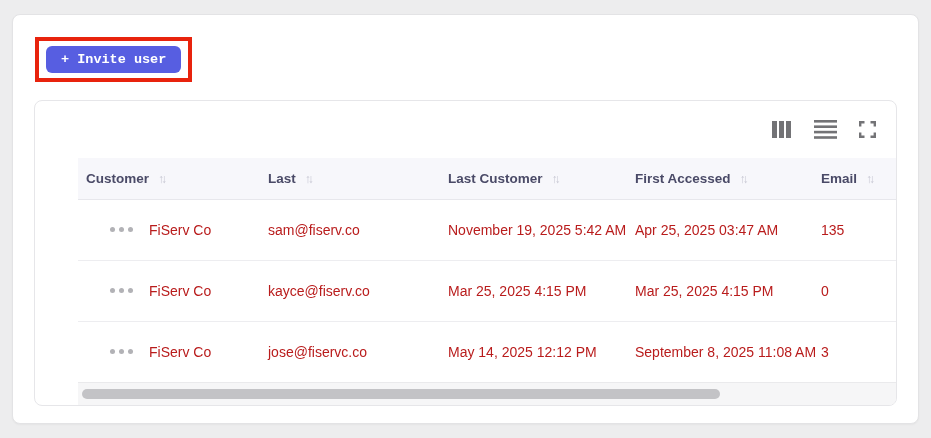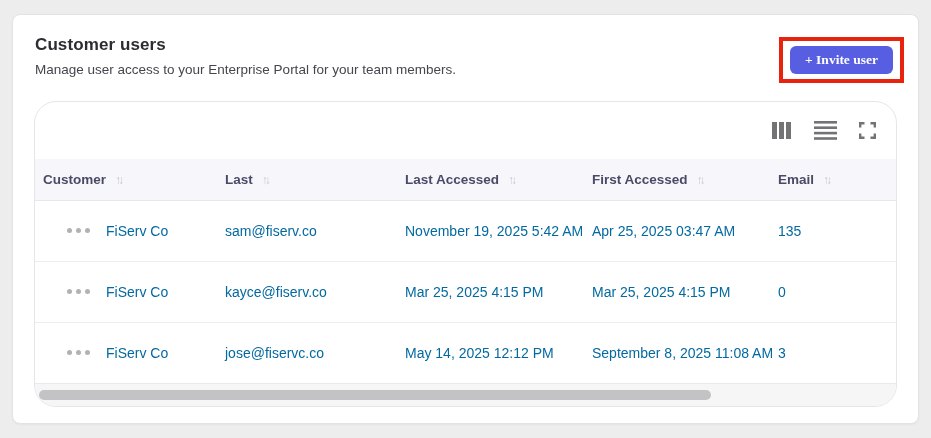--- a/index.html
+++ b/index.html
@@ -32,32 +32,33 @@
     border:4px solid #e8230d;
     padding:5px 7px;
     background:#ffffff;
   }
   .invite-btn {
     display:inline-block;
     background:#575ee1;
     color:#ffffff;
     border:none;
     border-radius:6px;
-    font-family:Liberation Serif, serif;
+    font-family:Liberation Mono, monospace;
     font-size:13.5px;
     font-weight:bold;
     padding:6px 15px;
     cursor:pointer;
   }
   .table-card {
     margin:18px 21px 0 21px;
     border:1px solid #e6e6e9;
-    border-radius:22px;
+    border-radius:8px;
     background:#ffffff;
     overflow:hidden;
+    padding-left:43px;
   }
   .table-toolbar {
     height:57px;
     display:flex; align-items:center; justify-content:flex-end;
     gap:22px;
     padding-right:20px;
   }
   .tbl-icon { display:inline-flex; align-items:center; cursor:pointer; }
   .tbl-icon svg { display:block; }
   table.grid { width:100%; border-collapse:collapse; table-layout:fixed; }
@@ -83,21 +84,21 @@
     font-size:12px;
     font-weight:normal;
     color:#c7c7d3;
     letter-spacing:-3px;
     cursor:pointer;
   }
   tbody td {
     height:61px;
     padding-left:8px;
     font-size:14px;
-    color:#0369a1;
+    color:#b91c1c;
     border-bottom:1px solid #ededf0;
     white-space:nowrap;
     background:#ffffff;
   }
   tbody tr:last-child td { border-bottom:none; }
   .customer-cell { display:flex; align-items:center; height:100%; }
   .dots-btn {
     margin-left:21px;
     display:inline-flex; gap:4px; align-items:center;
     padding:4px 3px;
@@ -120,24 +121,20 @@
     border-radius:5px;
     cursor:grab;
   }
 </style>
 </head>
 <body>
 
 <div class="card">
 
   <div class="card-header">
-    <div>
-      <div class="page-title">Customer users</div>
-      <div class="page-subtitle">Manage user access to your Enterprise Portal for your team members.</div>
-    </div>
     <div class="annotation-box">
       <button class="invite-btn">+ Invite user</button>
     </div>
   </div>
 
   <div class="table-card">
 
     <div class="table-toolbar">
       <span class="tbl-icon">
         <svg width="20" height="17" viewBox="0 0 20 17">
@@ -174,21 +171,21 @@
       </colgroup>
       <thead>
         <tr>
           <th>
             <span>Customer</span><span class="sort-icon">↑↓</span>
           </th>
           <th>
             <span>Last</span><span class="sort-icon">↑↓</span>
           </th>
           <th>
-            <span>Last Accessed</span><span class="sort-icon">↑↓</span>
+            <span>Last Customer</span><span class="sort-icon">↑↓</span>
           </th>
           <th>
             <span>First Accessed</span><span class="sort-icon">↑↓</span>
           </th>
           <th>
             <span>Email</span><span class="sort-icon">↑↓</span>
           </th>
         </tr>
       </thead>
       <tbody>

